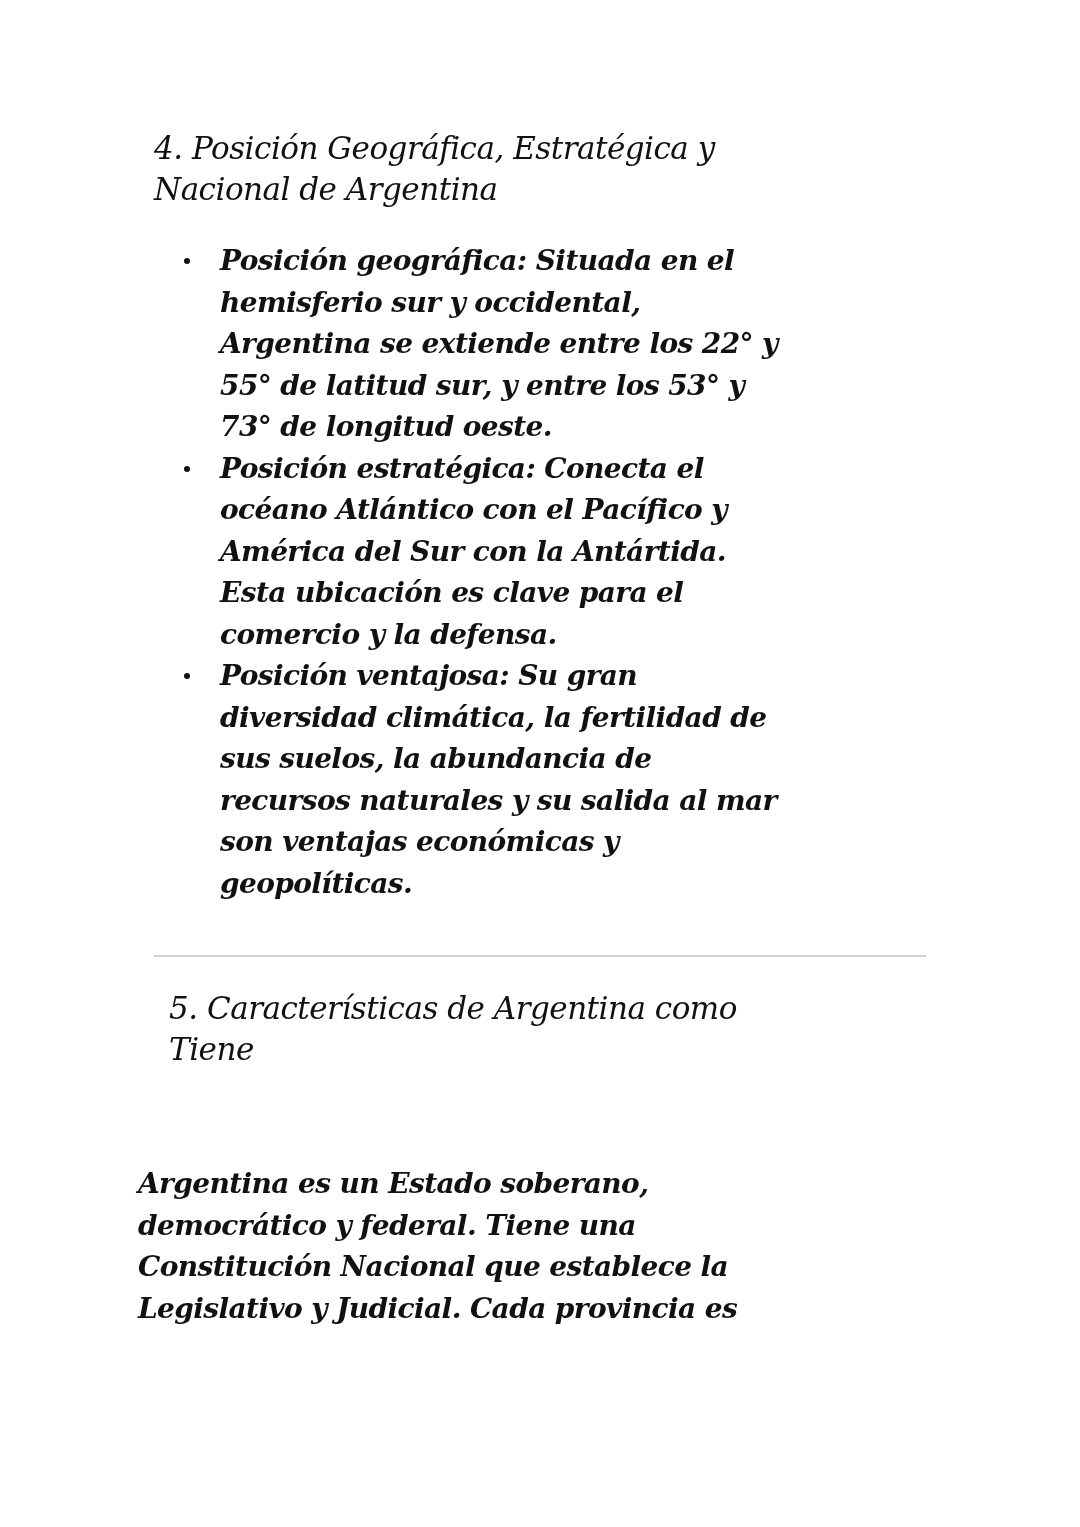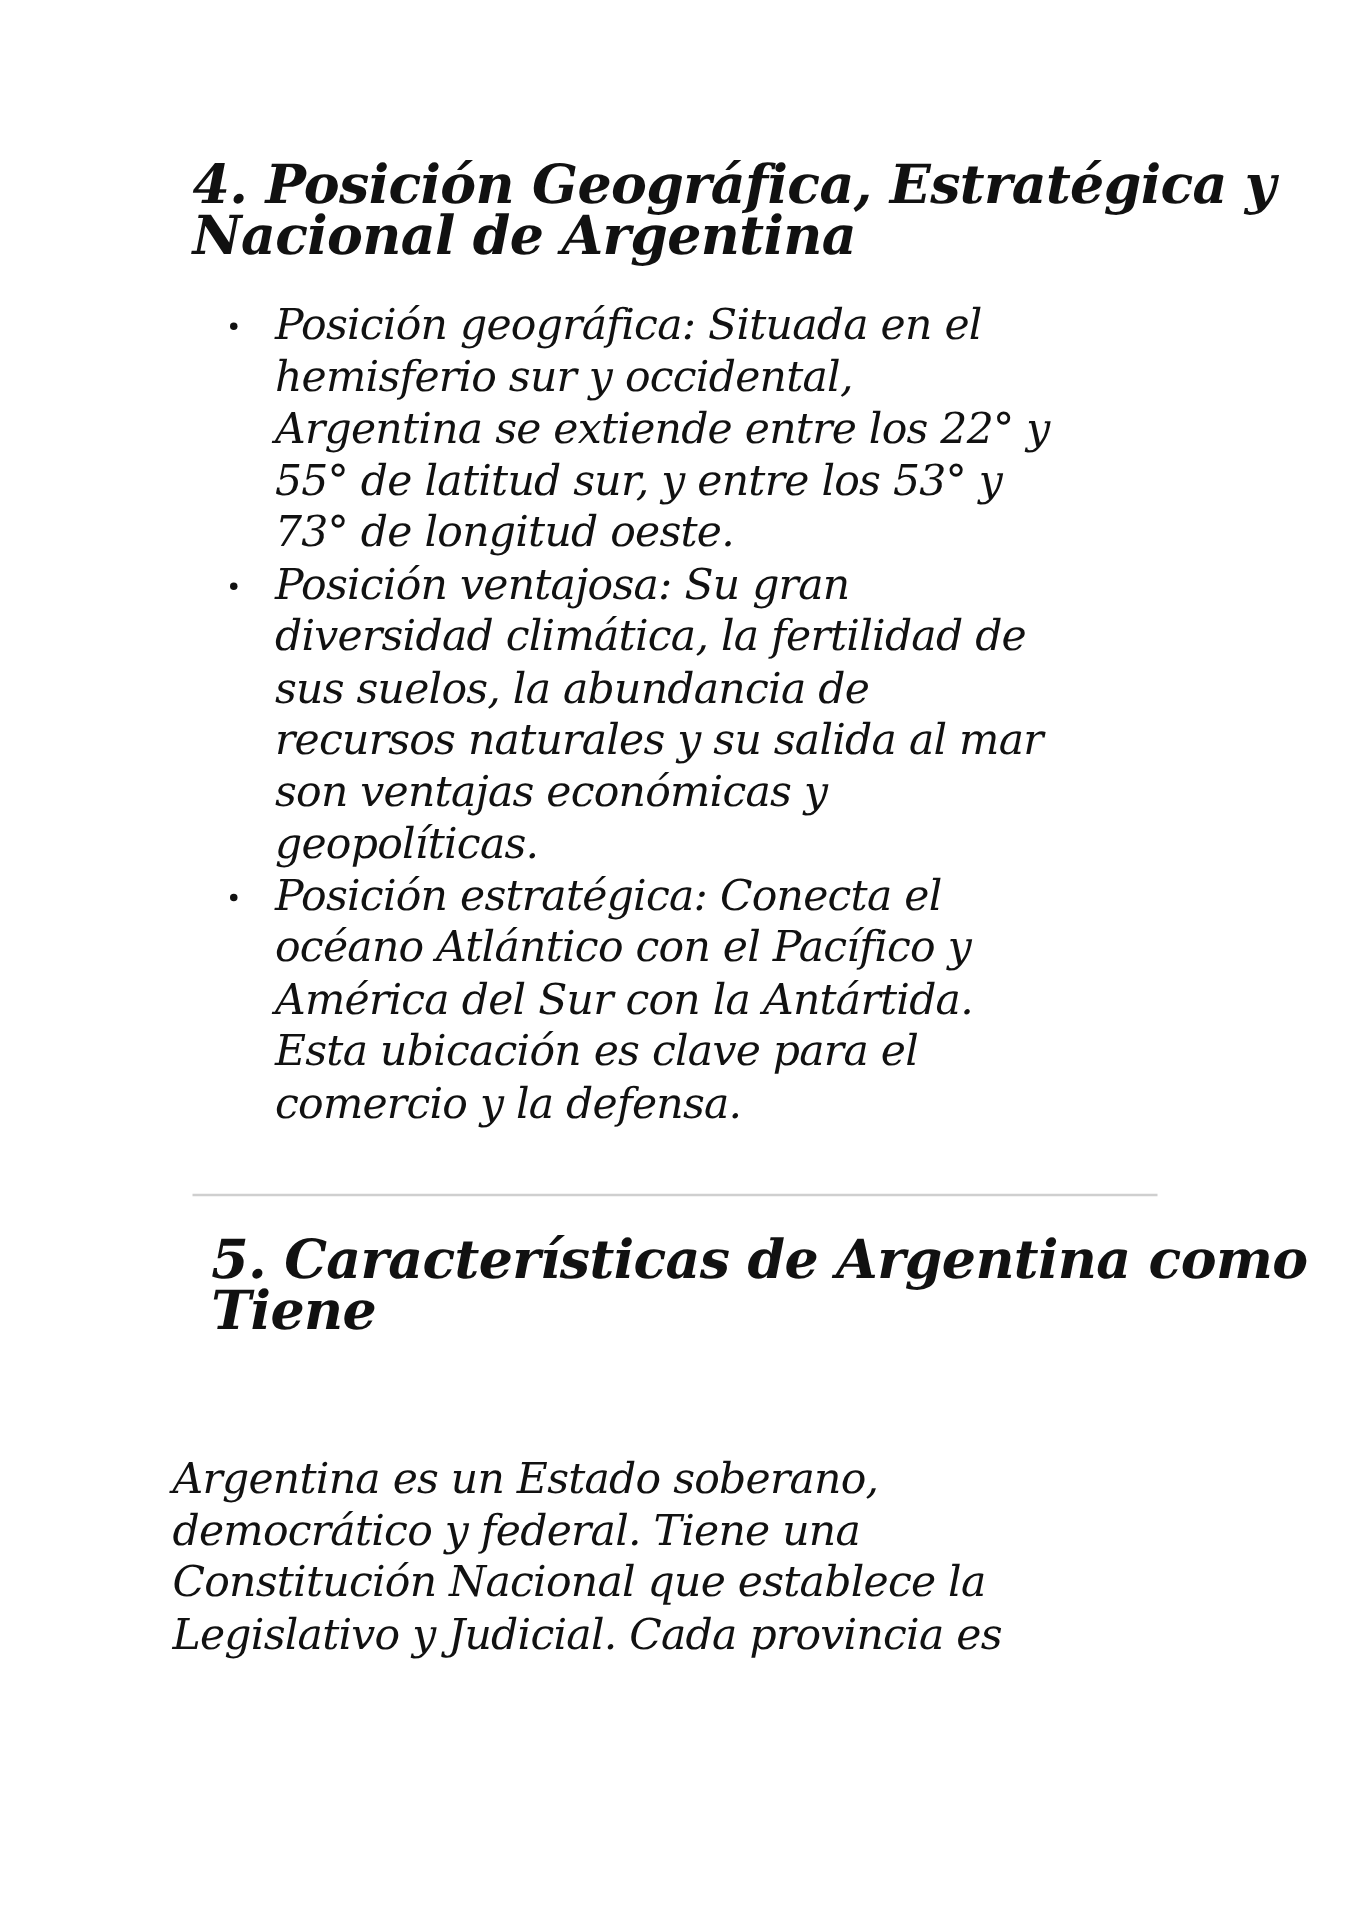--- a/index.html
+++ b/index.html
@@ -1,25 +1,25 @@
 <!DOCTYPE html>
 <html><head>
   <meta charset="utf-8">
   <style>
     html, body { margin: 0; padding: 0; background: #ffffff; }
     body { width: 1080px; height: 1527px; position: relative; overflow: hidden;
       font-family: "DejaVu Serif", "Liberation Serif", serif; color: #111111; }
     .page { position: absolute; left: 154px; top: 128px; width: 772px; }
-    .h { font-style: italic; font-weight: bold; font-size: 43px; line-height: 41px; margin: 0; letter-spacing: -0.5px; }
+    .h { font-style: italic; font-weight: normal; font-size: 31px; line-height: 41px; margin: 0; letter-spacing: -0.5px; }
     .h .line { display: block; white-space: nowrap; }
     ul.bullets { list-style: none; margin: 30px 0 0 0; padding: 0; }
     ul.bullets li { position: relative; padding-left: 66px; }
     .bullet-dot { position: absolute; left: 30px; top: 18px; width: 6px; height: 6px; border-radius: 50%; background: #111; }
-    .p-line { display: block; white-space: nowrap; font-style: italic; font-weight: normal;
-      font-size: 34px; line-height: 41.5px; letter-spacing: -0.6px; }
+    .p-line { display: block; white-space: nowrap; font-style: italic; font-weight: bold;
+      font-size: 28px; line-height: 41.5px; letter-spacing: -0.6px; }
     .divider { position: absolute; left: 154px; top: 955px; width: 772px; height: 2px; background: #cfcfcf; }
     .sec5 { position: absolute; left: 154px; top: 988px; width: 772px; margin-left: 15px; }
     .para { position: absolute; left: 138px; top: 1163px; width: 772px; }
   </style>
 </head>
 <body>
 
 <div class="page">
   <h2 class="h">
     <span class="line">4. Posición Geográfica, Estratégica y</span>
@@ -29,34 +29,34 @@
     <li>
       <span class="bullet-dot"></span>
       <span class="p-line">Posición geográfica: Situada en el</span>
       <span class="p-line">hemisferio sur y occidental,</span>
       <span class="p-line">Argentina se extiende entre los 22° y</span>
       <span class="p-line">55° de latitud sur, y entre los 53° y</span>
       <span class="p-line">73° de longitud oeste.</span>
     </li>
     <li>
       <span class="bullet-dot"></span>
+      <span class="p-line">Posición estratégica: Conecta el</span>
+      <span class="p-line">océano Atlántico con el Pacífico y</span>
+      <span class="p-line">América del Sur con la Antártida.</span>
+      <span class="p-line">Esta ubicación es clave para el</span>
+      <span class="p-line">comercio y la defensa.</span>
+    </li>
+    <li>
+      <span class="bullet-dot"></span>
       <span class="p-line">Posición ventajosa: Su gran</span>
       <span class="p-line">diversidad climática, la fertilidad de</span>
       <span class="p-line">sus suelos, la abundancia de</span>
       <span class="p-line">recursos naturales y su salida al mar</span>
       <span class="p-line">son ventajas económicas y</span>
       <span class="p-line">geopolíticas.</span>
-    </li>
-    <li>
-      <span class="bullet-dot"></span>
-      <span class="p-line">Posición estratégica: Conecta el</span>
-      <span class="p-line">océano Atlántico con el Pacífico y</span>
-      <span class="p-line">América del Sur con la Antártida.</span>
-      <span class="p-line">Esta ubicación es clave para el</span>
-      <span class="p-line">comercio y la defensa.</span>
     </li>
   </ul>
 </div>
 
 <div class="divider"></div>
 
 <div class="sec5">
   <h2 class="h">
     <span class="line">5. Características de Argentina como</span>
     <span class="line">Tiene</span>

